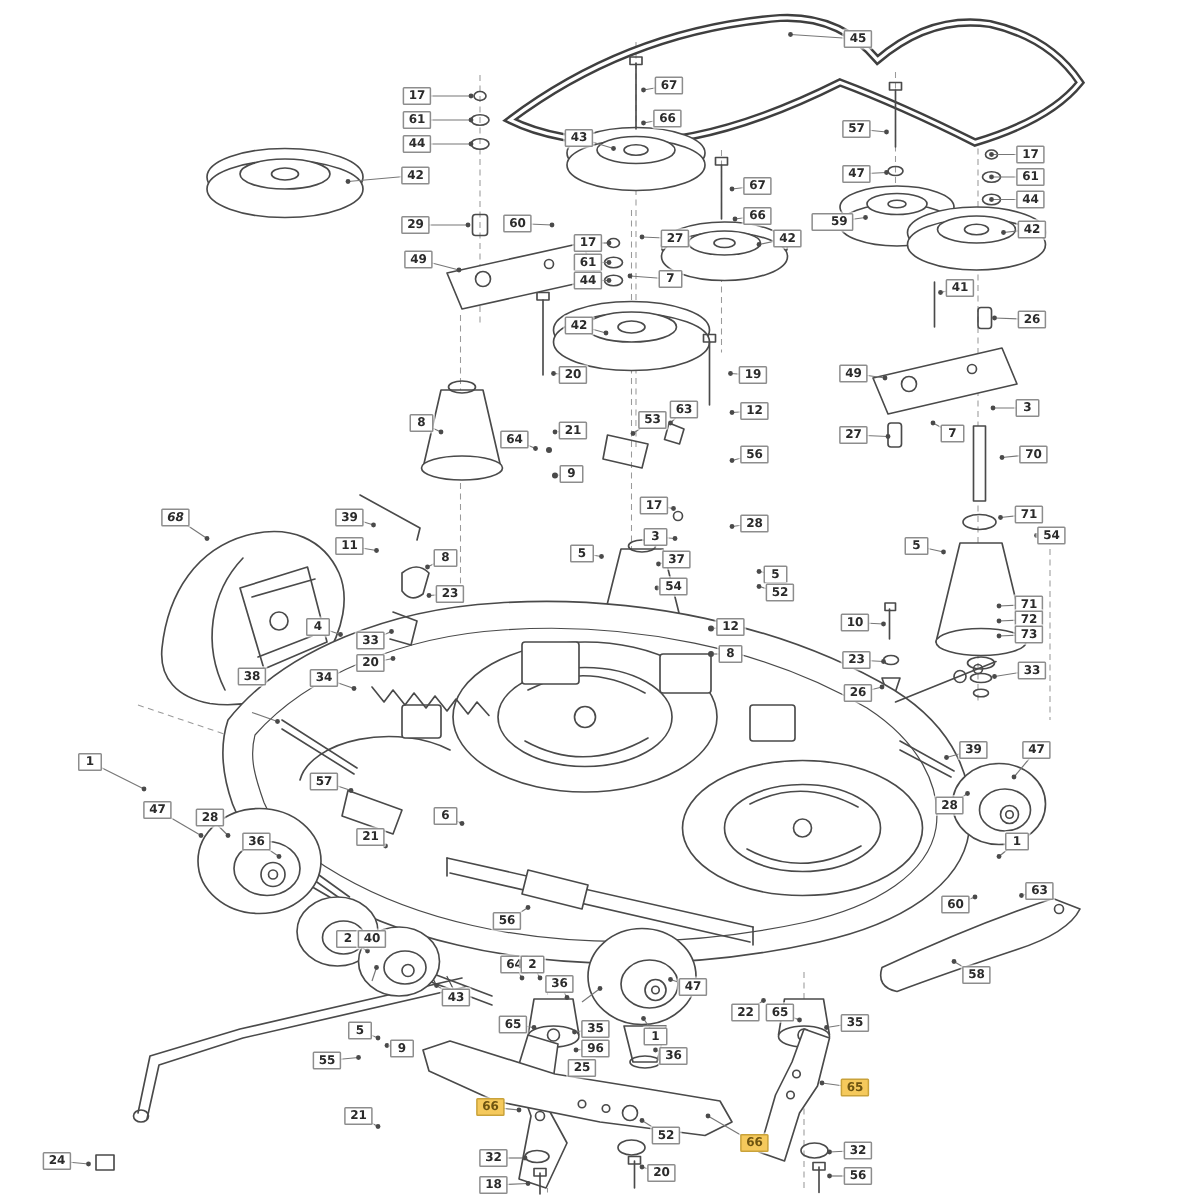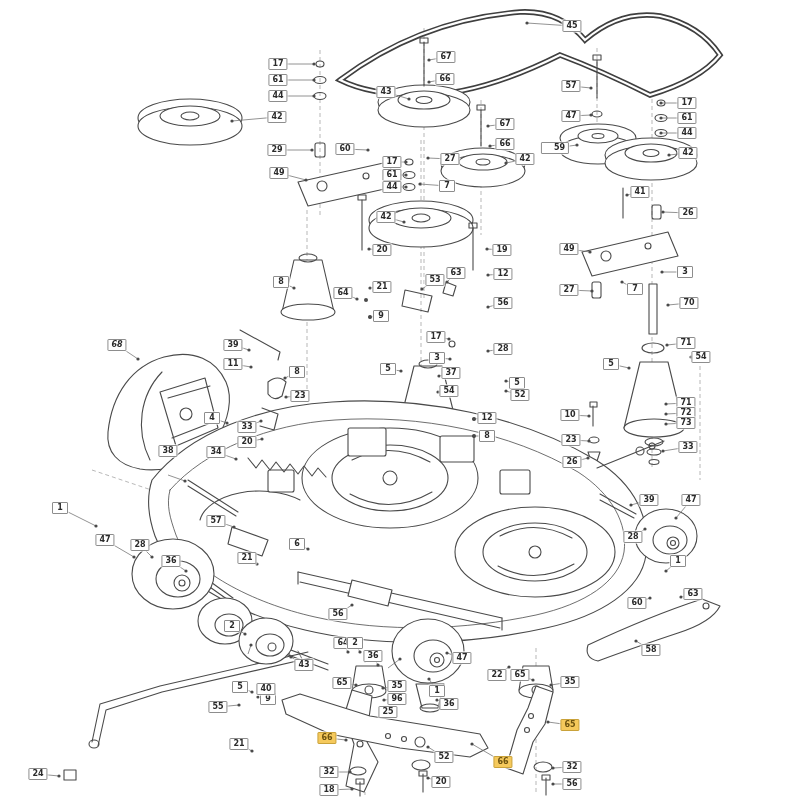--- a/index.html
+++ b/index.html
@@ -590,21 +590,21 @@
       <div class="plabel" style="left: 388px; top: 668px; margin-top: 44px;">25</div>
       <div class="plabel" style="left: 343px; top: 643px;">64</div>
       <div class="plabel" style="left: 355px; top: 643px;">2</div>
       <div class="plabel" style="left: 373px; top: 656px;">36</div>
       <div class="plabel" style="left: 338px; top: 614px;">56</div>
       <div class="plabel" style="left: 218px; top: 707px;">55</div>
       <div class="plabel" style="left: 239px; top: 744px;">21</div>
       <div class="plabel" style="left: 240px; top: 687px;">5</div>
       <div class="plabel" style="left: 268px; top: 699px;">9</div>
       <div class="plabel" style="left: 232px; top: 626px;">2</div>
-      <div class="plabel" style="left: 248px; top: 689px; margin-left: 18px;">40</div>
+      <div class="plabel" style="left: 248px; top: 626px;">40</div>
       <div class="plabel" style="left: 304px; top: 665px;">43</div>
       <div class="plabel" style="left: 38px; top: 774px;">24</div>
       <div class="plabel" style="left: 60px; top: 508px;">1</div>
       <div class="plabel" style="left: 105px; top: 540px;">47</div>
       <div class="plabel" style="left: 140px; top: 545px;">28</div>
       <div class="plabel" style="left: 171px; top: 561px;">36</div>
       <div class="plabel" style="left: 216px; top: 521px;">57</div>
       <div class="plabel" style="left: 247px; top: 558px;">21</div>
       <div class="plabel" style="left: 297px; top: 544px;">6</div>
       <div class="plabel" style="left: 212px; top: 418px;">4</div>

